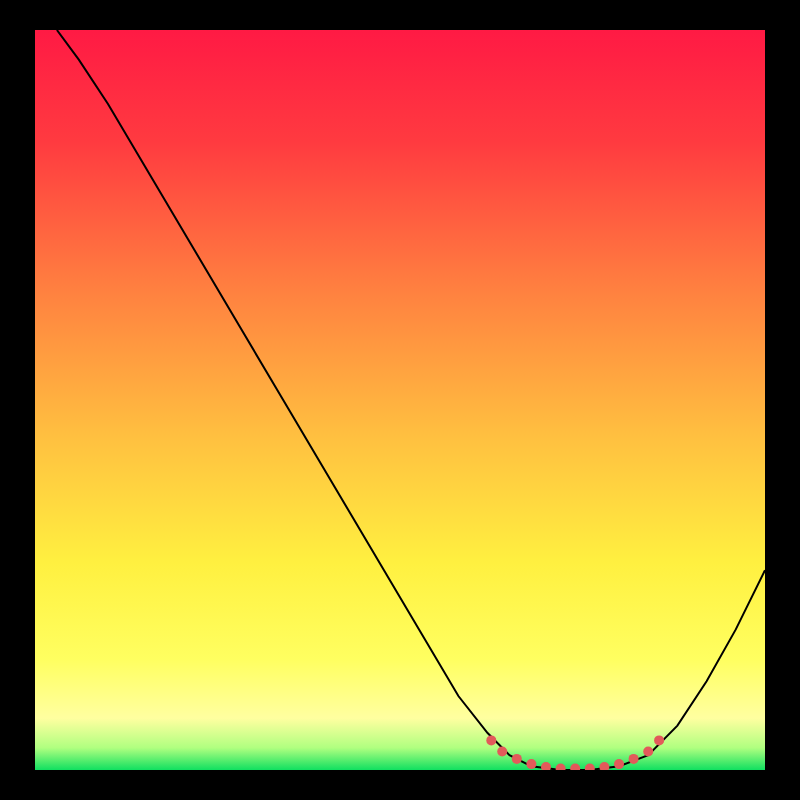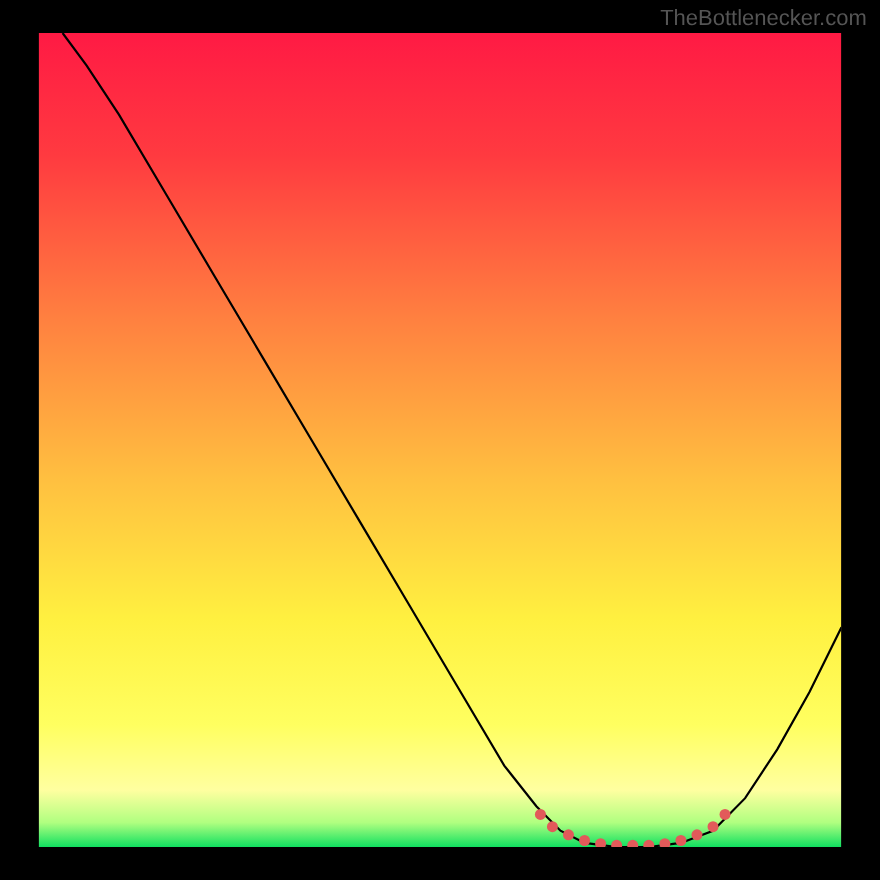--- a/index.html
+++ b/index.html
@@ -35,21 +35,20 @@
     overflow: hidden;
   }
   svg {
     display: block;
   }
 </style>
 </head>
 <body>
 
 <div class="container">
-  <div class="watermark">TheBottlenecker.com</div>
   <div class="plot-area">
     <svg id="chart-svg" width="730" height="740" viewBox="0 0 730 740">
       <defs>
         <linearGradient id="bg-grad" x1="0" y1="0" x2="0" y2="1">
             <stop offset="0%" stop-color="#ff1a44"></stop>
             <stop offset="15%" stop-color="#ff3a40"></stop>
             <stop offset="35%" stop-color="#ff8040"></stop>
             <stop offset="55%" stop-color="#ffc040"></stop>
             <stop offset="72%" stop-color="#fff040"></stop>
             <stop offset="85%" stop-color="#ffff60"></stop>

